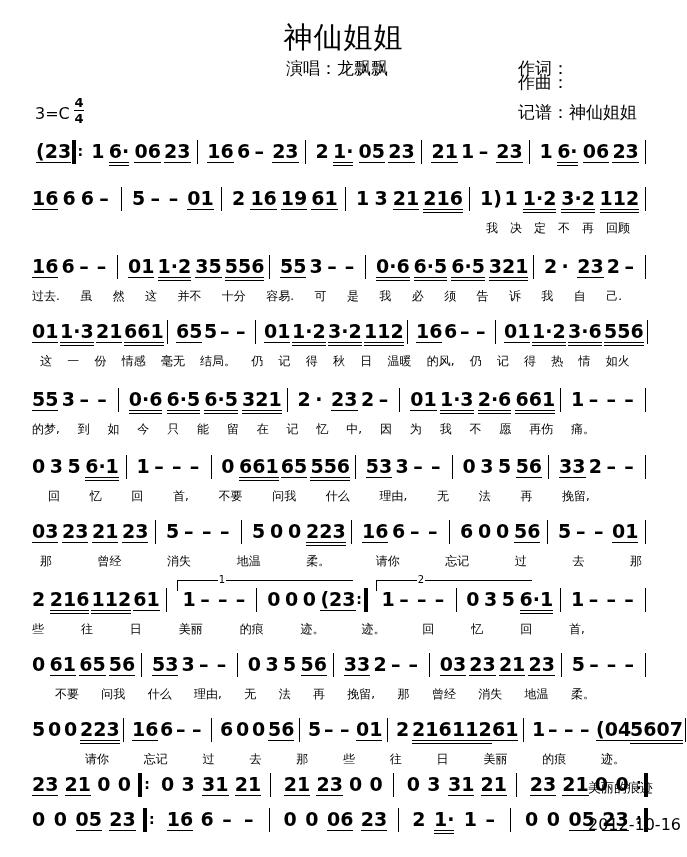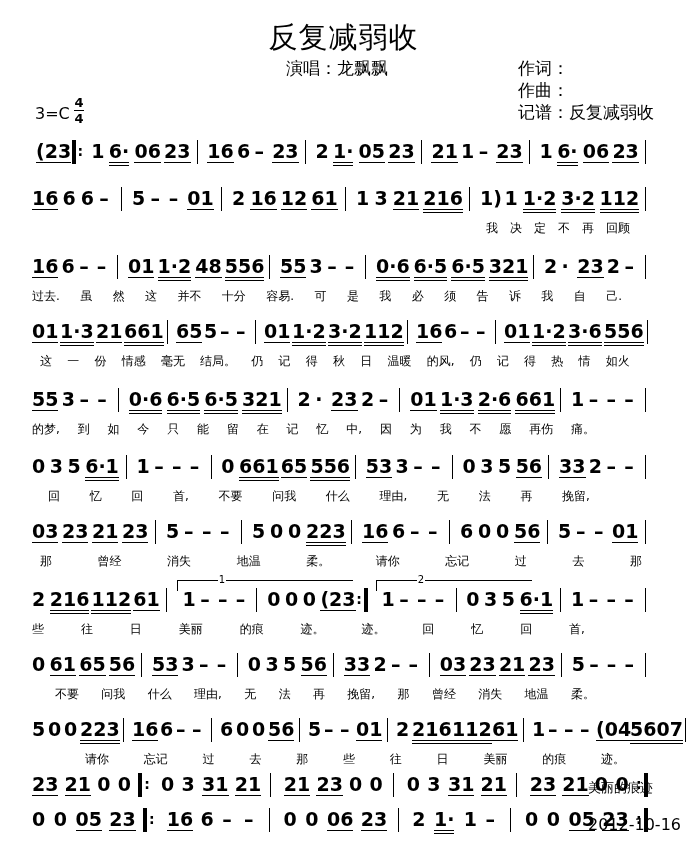--- a/index.html
+++ b/index.html
@@ -17,25 +17,25 @@
   .tok.u2{border-bottom:4px double #000;}
   .bl{position:absolute;top:0;width:1px;height:24px;background:#000;}
   .bl.thick{width:4px;}
   .lyr{position:absolute;font-size:12px;white-space:nowrap;letter-spacing:0;}
   .voltabar{position:absolute;height:10px;border-top:1px solid #000;border-left:1px solid #000;}
   .voltanum{position:absolute;font-size:10px;background:#fff;padding:0 1px;}
 </style>
 </head>
 <body>
 
-<div class="title">反复减弱收</div>
+<div class="title">神仙姐姐</div>
 <div class="singer">演唱：龙飘飘</div>
 <div class="credit" style="top:57px">作词：</div>
-<div class="credit" style="top:79px">作曲：</div>
-<div class="credit" style="top:101px">记谱：反复减弱收</div>
+<div class="credit" style="top:71px">作曲：</div>
+<div class="credit" style="top:101px">记谱：神仙姐姐</div>
 <div class="key">3=C</div>
 <div class="frac">
   <span>4</span>
   <span class="bar"></span>
   <span>4</span>
 </div>
 
 <div id="score">
     <div class="row" style="top: 140px;">
       <div class="tok u1" style="left: 36px;">(23</div>
@@ -73,21 +73,21 @@
       <div class="tok" style="left: 80.8px;">6</div>
       <div class="tok" style="left: 99.2px;">–</div>
       <div class="bl" style="left: 120.6px;"></div>
       <div class="tok" style="left: 132px;">5</div>
       <div class="tok" style="left: 150.4px;">–</div>
       <div class="tok" style="left: 168.8px;">–</div>
       <div class="tok u1" style="left: 187.2px;">01</div>
       <div class="bl" style="left: 220.6px;"></div>
       <div class="tok" style="left: 232px;">2</div>
       <div class="tok u1" style="left: 250.4px;">16</div>
-      <div class="tok u1" style="left: 280.8px;">12</div>
+      <div class="tok u1" style="left: 280.8px;">19</div>
       <div class="tok u1" style="left: 311.2px;">61</div>
       <div class="bl" style="left: 344.6px;"></div>
       <div class="tok" style="left: 356px;">1</div>
       <div class="tok" style="left: 374.4px;">3</div>
       <div class="tok u1" style="left: 392.8px;">21</div>
       <div class="tok u2" style="left: 423.2px;">216</div>
       <div class="bl" style="left: 468.6px;"></div>
       <div class="tok" style="left: 480px;">1)</div>
       <div class="tok" style="left: 504.4px;">1</div>
       <div class="tok u2" style="left: 522.8px;">1·2</div>
@@ -104,21 +104,21 @@
       <span>回顾</span>
     </div>
     <div class="row" style="top: 255px;">
       <div class="tok u1" style="left: 32px;">16</div>
       <div class="tok" style="left: 61.6px;">6</div>
       <div class="tok" style="left: 79.2px;">–</div>
       <div class="tok" style="left: 96.8px;">–</div>
       <div class="bl" style="left: 117.4px;"></div>
       <div class="tok u1" style="left: 128px;">01</div>
       <div class="tok u2" style="left: 157.6px;">1·2</div>
-      <div class="tok u1" style="left: 195.2px;">48</div>
+      <div class="tok u1" style="left: 195.2px;">35</div>
       <div class="tok u2" style="left: 224.8px;">556</div>
       <div class="bl" style="left: 269.4px;"></div>
       <div class="tok u1" style="left: 280px;">55</div>
       <div class="tok" style="left: 309.6px;">3</div>
       <div class="tok" style="left: 327.2px;">–</div>
       <div class="tok" style="left: 344.8px;">–</div>
       <div class="bl" style="left: 365.4px;"></div>
       <div class="tok u2" style="left: 376px;">0·6</div>
       <div class="tok u2" style="left: 413.6px;">6·5</div>
       <div class="tok u2" style="left: 451.2px;">6·5</div>

